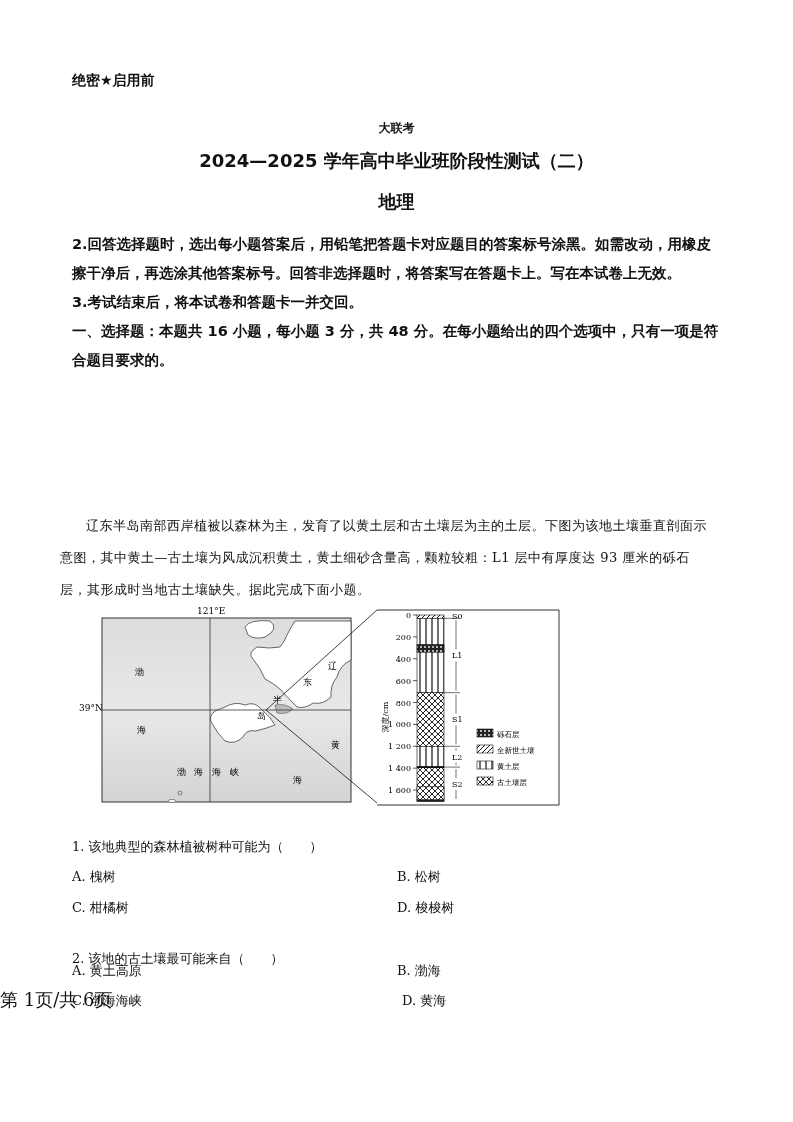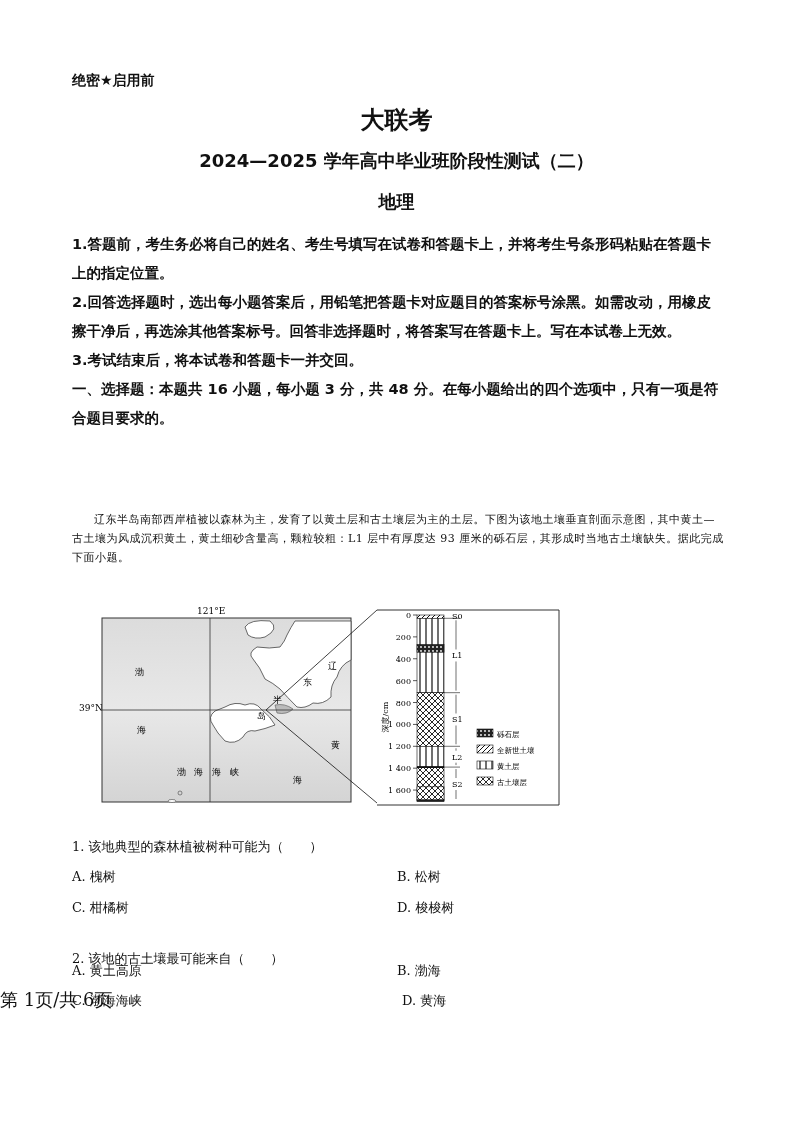--- a/index.html
+++ b/index.html
@@ -1,40 +1,39 @@
 <!DOCTYPE html>
 <html><head>
 <meta charset="utf-8">
 <style>
   html, body { margin: 0; padding: 0; background: #ffffff; }
   body { width: 793px; height: 1122px; position: relative; overflow: hidden;
          font-family: "DejaVu Serif", "Liberation Serif", serif; color: #111; }
   .abs { position: absolute; }
   .secret { left: 72px; top: 72px; font-size: 14px; font-weight: bold; font-family: "DejaVu Sans", sans-serif; }
   .title { left: 0; width: 793px; text-align: center; font-weight: bold; font-family: "DejaVu Sans", sans-serif; }
-  .t1 { top: 104px; font-size: 24px; }
+  .t1 { top: 120px; font-size: 12px; }
   .t2 { top: 149px; font-size: 18px; }
   .t3 { top: 190px; font-size: 18px; }
   .notice { left: 72px; width: 650px; font-size: 14.5px; font-weight: bold; font-family: "DejaVu Sans", sans-serif; line-height: 29px; }
-  .passage { left: 72px; width: 652px; font-size: 11px; line-height: 19px; text-indent: 2em; letter-spacing: 0.5px; }
+  .passage { left: 60px; width: 652px; font-size: 13px; line-height: 32px; text-indent: 2em; letter-spacing: 0.5px; }
   .q { left: 72px; font-size: 13px; }
   .opt { font-size: 13px; }
   .footer { left: 0; width: 793px; text-align: left; top: 988px; font-size: 18px; }
   svg text { font-family: "DejaVu Serif", "Liberation Serif", serif; }
 </style>
 </head>
 <body>
 
 <div class="abs secret">绝密★启用前</div>
 <div class="abs title t1">大联考</div>
 <div class="abs title t2">2024—2025 学年高中毕业班阶段性测试（二）</div>
 <div class="abs title t3">地理</div>
 
 <div class="abs notice" style="top:230px;">
-  <div>1.答题前，考生务必将自己的姓名、考生号填写在试卷和答题卡上，并将考生号条形码粘贴在答题卡上的指定位置。</div>
   <div>2.回答选择题时，选出每小题答案后，用铅笔把答题卡对应题目的答案标号涂黑。如需改动，用橡皮擦干净后，再选涂其他答案标号。回答非选择题时，将答案写在答题卡上。写在本试卷上无效。</div>
   <div>3.考试结束后，将本试卷和答题卡一并交回。</div>
   <div>一、选择题：本题共 16 小题，每小题 3 分，共 48 分。在每小题给出的四个选项中，只有一项是符合题目要求的。</div>
 </div>
 
 <div class="abs passage" style="top:510px;">辽东半岛南部西岸植被以森林为主，发育了以黄土层和古土壤层为主的土层。下图为该地土壤垂直剖面示意图，其中黄土—古土壤为风成沉积黄土，黄土细砂含量高，颗粒较粗：L1 层中有厚度达 93 厘米的砾石层，其形成时当地古土壤缺失。据此完成下面小题。</div>
 
 <svg class="abs" style="left:75px; top:605px;" width="490" height="205">
   <defs>
     <pattern id="pat-loess" width="6" height="6" patternUnits="userSpaceOnUse">

